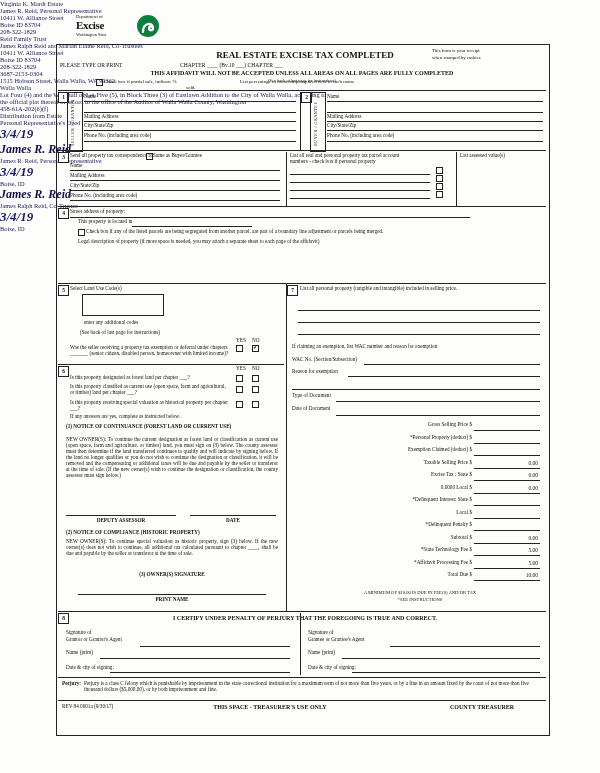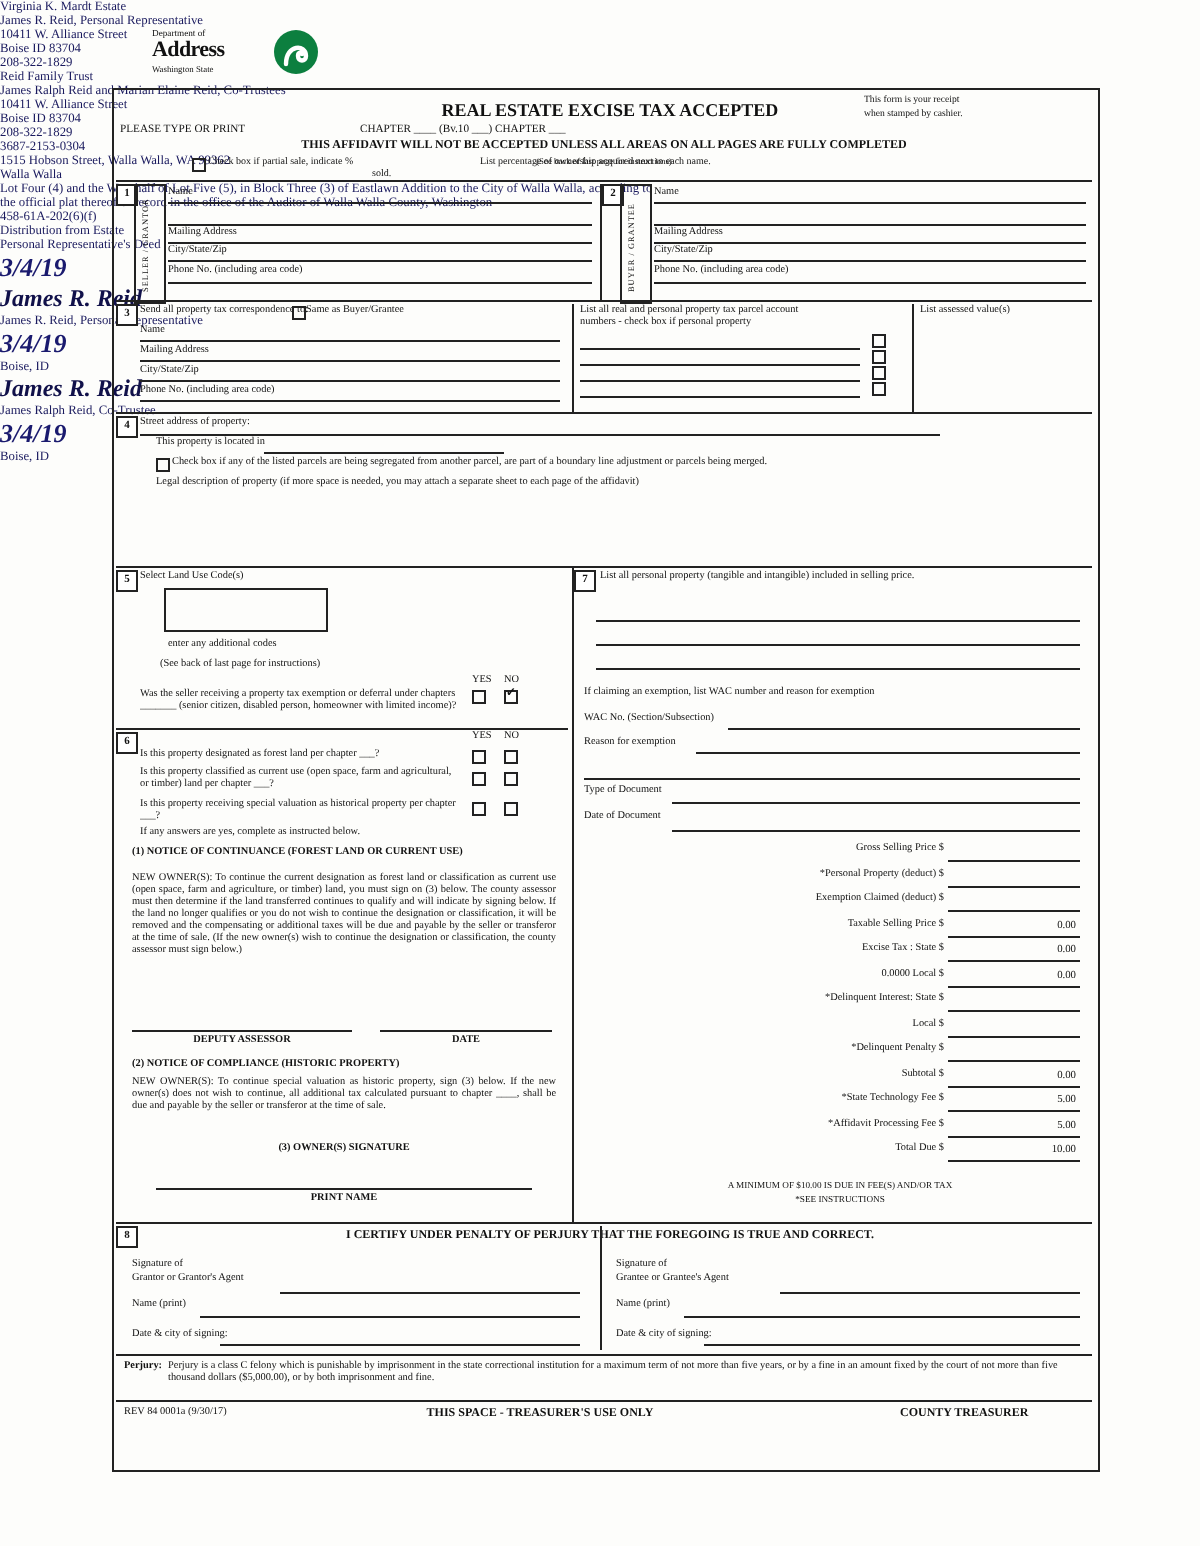--- a/index.html
+++ b/index.html
@@ -20,31 +20,31 @@
   .vtxt{position:absolute;writing-mode:vertical-rl;transform:rotate(180deg);font-size:4.2px;letter-spacing:0.5px;}
   .amt{position:absolute;font-size:5.4px;text-align:right;}
 </style>
 </head>
 <body>
 
 <div class="page">
 
   <div class="logo" style="left:76px;top:14px;">
     <div class="t" style="position:relative;left:0;top:0;font-size:4.6px;">Department of</div>
-    <div class="t b" style="position:relative;left:0;top:0;font-size:11px;letter-spacing:-0.3px;">Address</div>
+    <div class="t b" style="position:relative;left:0;top:0;font-size:11px;letter-spacing:-0.3px;">Excise</div>
     <div class="t" style="position:relative;left:0;top:0;font-size:4.4px;">Washington State</div>
   </div>
   <svg class="logo" style="left:136px;top:14px;" width="24" height="24" viewBox="0 0 24 24">
     <circle cx="12" cy="12" r="11" fill="#0c7f3f"></circle>
     <path d="M7 18 C7 8, 17 8, 17 14 C17 17, 13 17, 13 14 C13 12, 15 12, 15 13" stroke="#fff" stroke-width="2.2" fill="none" stroke-linecap="round"></path>
   </svg>
 
   <div class="frame"></div>
 
-  <div class="t b c" style="left:180px;top:50px;width:250px;font-size:9px;">REAL ESTATE EXCISE TAX ACCEPTED</div>
+  <div class="t b c" style="left:180px;top:50px;width:250px;font-size:9px;">REAL ESTATE EXCISE TAX COMPLETED</div>
   <div class="t" style="left:432px;top:48px;width:110px;font-size:4.8px;">This form is your receipt</div>
   <div class="t" style="left:432px;top:55px;width:110px;font-size:4.8px;">when stamped by cashier.</div>
   <div class="t" style="left:60px;top:62px;font-size:5.6px;">PLEASE TYPE OR PRINT</div>
   <div class="t" style="left:180px;top:62px;font-size:5.6px;">CHAPTER  ____  (Bv.10 ___) CHAPTER ___</div>
   <div class="t b c" style="left:58px;top:70px;width:488px;font-size:6px;">THIS AFFIDAVIT WILL NOT BE ACCEPTED UNLESS ALL AREAS ON ALL PAGES ARE FULLY COMPLETED</div>
   <div class="t c" style="left:58px;top:78px;width:488px;font-size:4.4px;">(See back of last page for instructions)</div>
   <div class="chk" style="left:96px;top:79px;"></div>
   <div class="t" style="left:104px;top:79px;font-size:5px;">Check box if partial sale, indicate %</div>
   <div class="t" style="left:186px;top:85px;font-size:5px;">sold.</div>
   <div class="t" style="left:240px;top:79px;font-size:5px;">List percentage of ownership acquired next to each name.</div>

